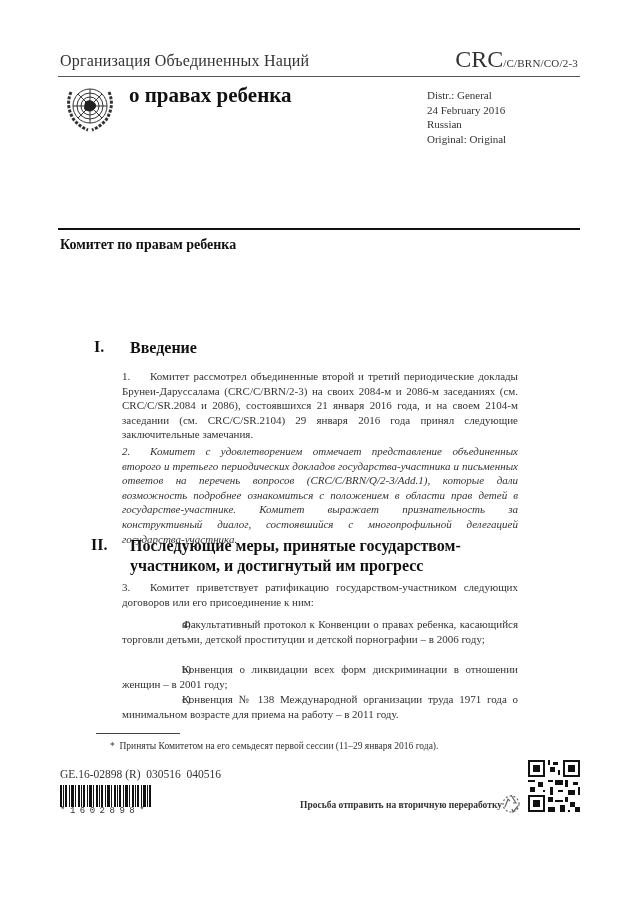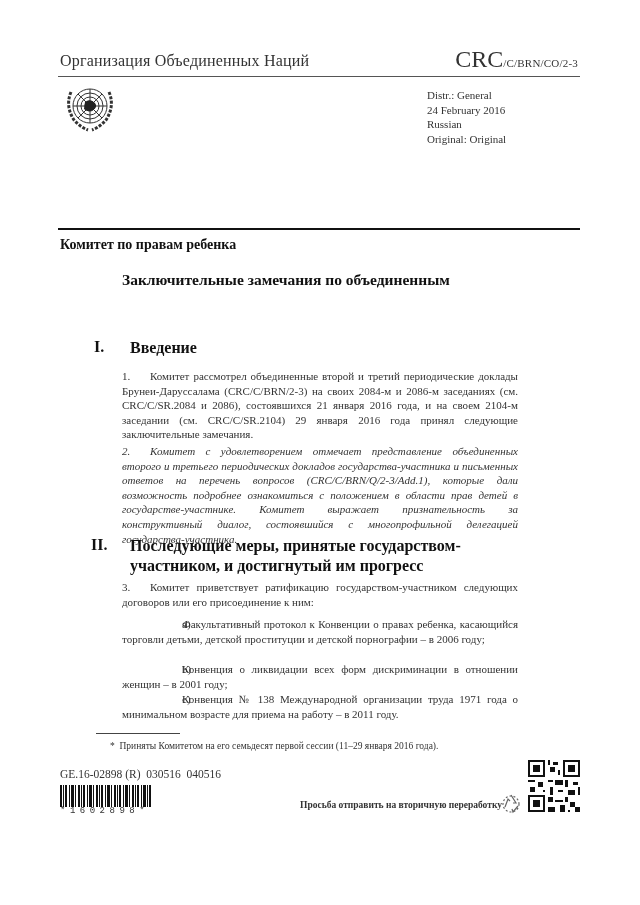--- a/index.html
+++ b/index.html
@@ -50,34 +50,34 @@
     <line x1="10" y1="24" x2="44" y2="24"></line>
     <line x1="15" y1="12" x2="39" y2="36"></line>
     <line x1="39" y1="12" x2="15" y2="36"></line>
   </g>
   <path d="M22 20 q5 -4 10 1 q3 4 -2 7 q-5 3 -9 -1 z" fill="#222"></path>
   <path d="M8 10 q-6 14 3 28 q6 7 14 10" fill="none" stroke="#333" stroke-width="3" stroke-dasharray="3 1.5"></path>
   <path d="M46 10 q6 14 -3 28 q-6 7 -14 10" fill="none" stroke="#333" stroke-width="3" stroke-dasharray="3 1.5"></path>
 </svg>
 
 <div class="abs conv-title">
+  <div>о правах ребенка</div>
 </div>
 
 <div class="abs distr">
   <div>Distr.: General</div>
   <div>24 February 2016</div>
   <div>Russian</div>
   <div>Original: Original</div>
 </div>
 
 <div class="abs rule-thick"></div>
 <div class="abs committee">Комитет по правам ребенка</div>
 
 <div class="abs doc-title">
-  <div>Заключительные замечания по объединенным</div>
 </div>
 
 <div class="abs h1" style="left:94px; top:338px;">
   <span class="num">I.</span>
   <span class="txt">Введение</span>
 </div>
 
 <div class="abs para" style="top:369px;">
   <span class="n">1.</span><span>Комитет рассмотрел объединенные второй и третий периодические доклады Брунеи-Даруссалама (CRC/C/BRN/2-3) на своих 2084-м и 2086-м заседаниях (см. CRC/C/SR.2084 и 2086), состоявшихся 21 января 2016 года, и на своем 2104-м заседании (см. CRC/C/SR.2104) 29 января 2016 года принял следующие заключительные замечания.</span>
 </div>

